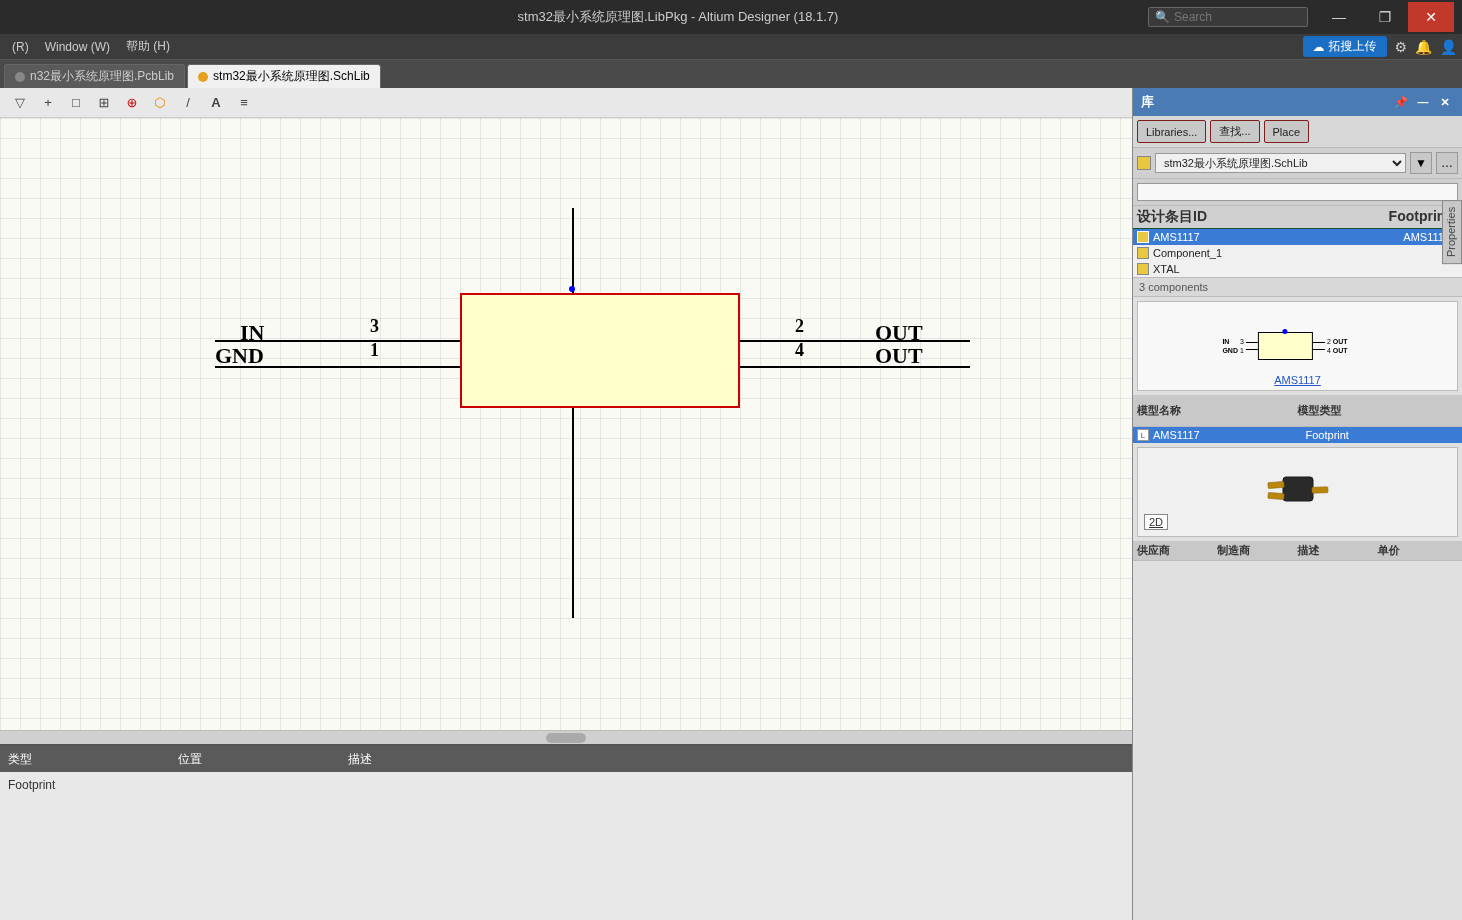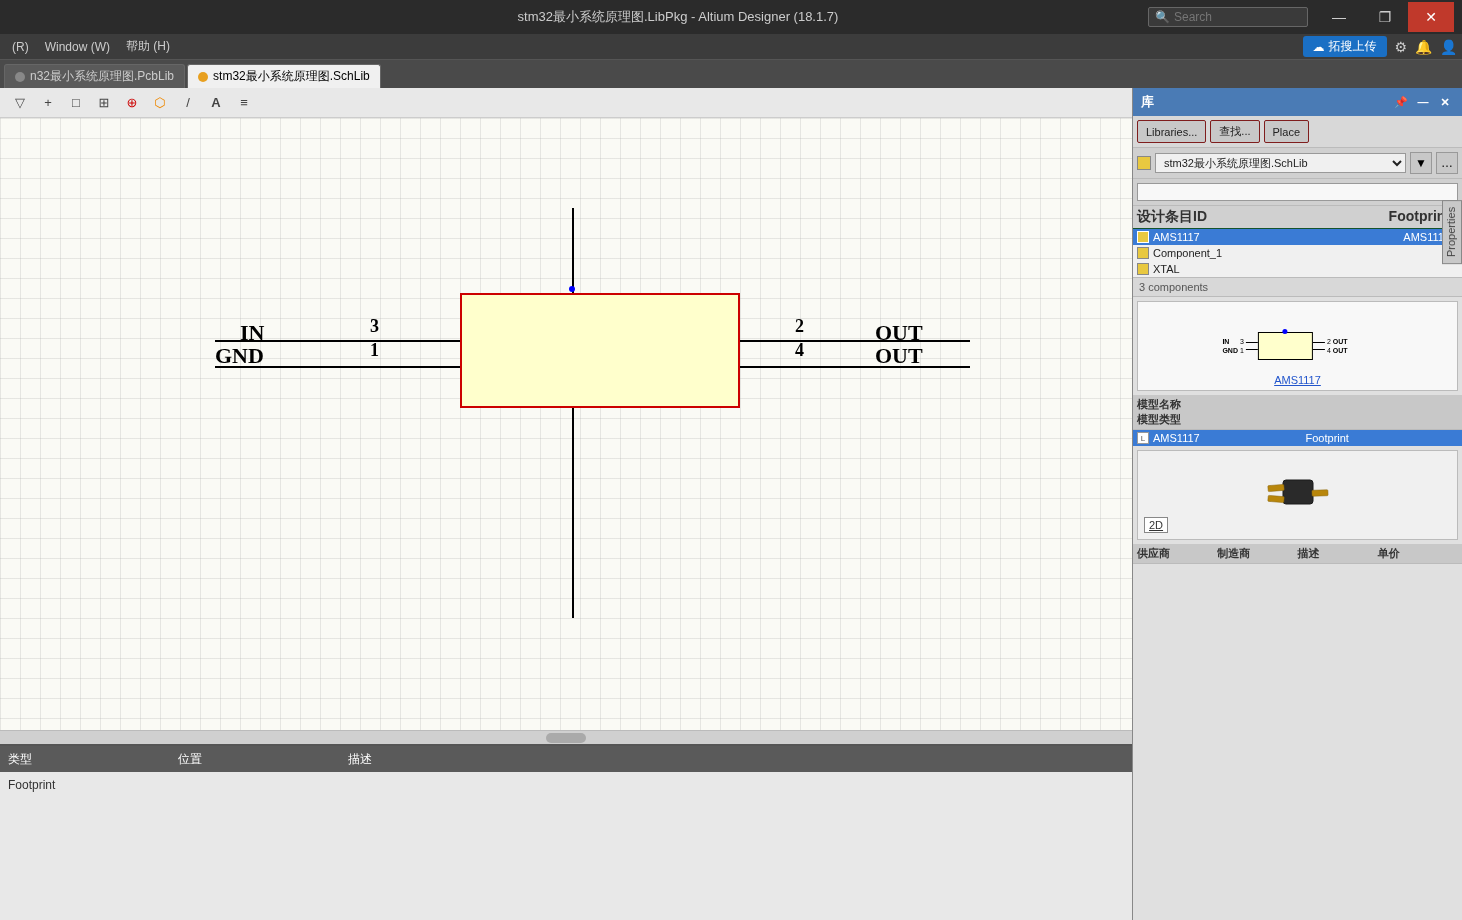--- a/index.html
+++ b/index.html
@@ -329,25 +329,24 @@
     }
 
     
     #model-section {
       background: #e8e8e8;
     }
     .section-header {
       display: flex;
       background: #c8c8c8;
       border-bottom: 1px solid #bbb;
-      padding: 2px 4px;
+      padding: 8px 4px;
       font-size: 11px;
       color: #333;
       font-weight: bold;
-      flex-direction: column;
     }
     .section-col { flex: 1; }
     .model-row {
       display: flex;
       padding: 2px 4px;
       font-size: 11px;
       color: #222;
       background: #3a7bd5;
       color: #fff;
     }

